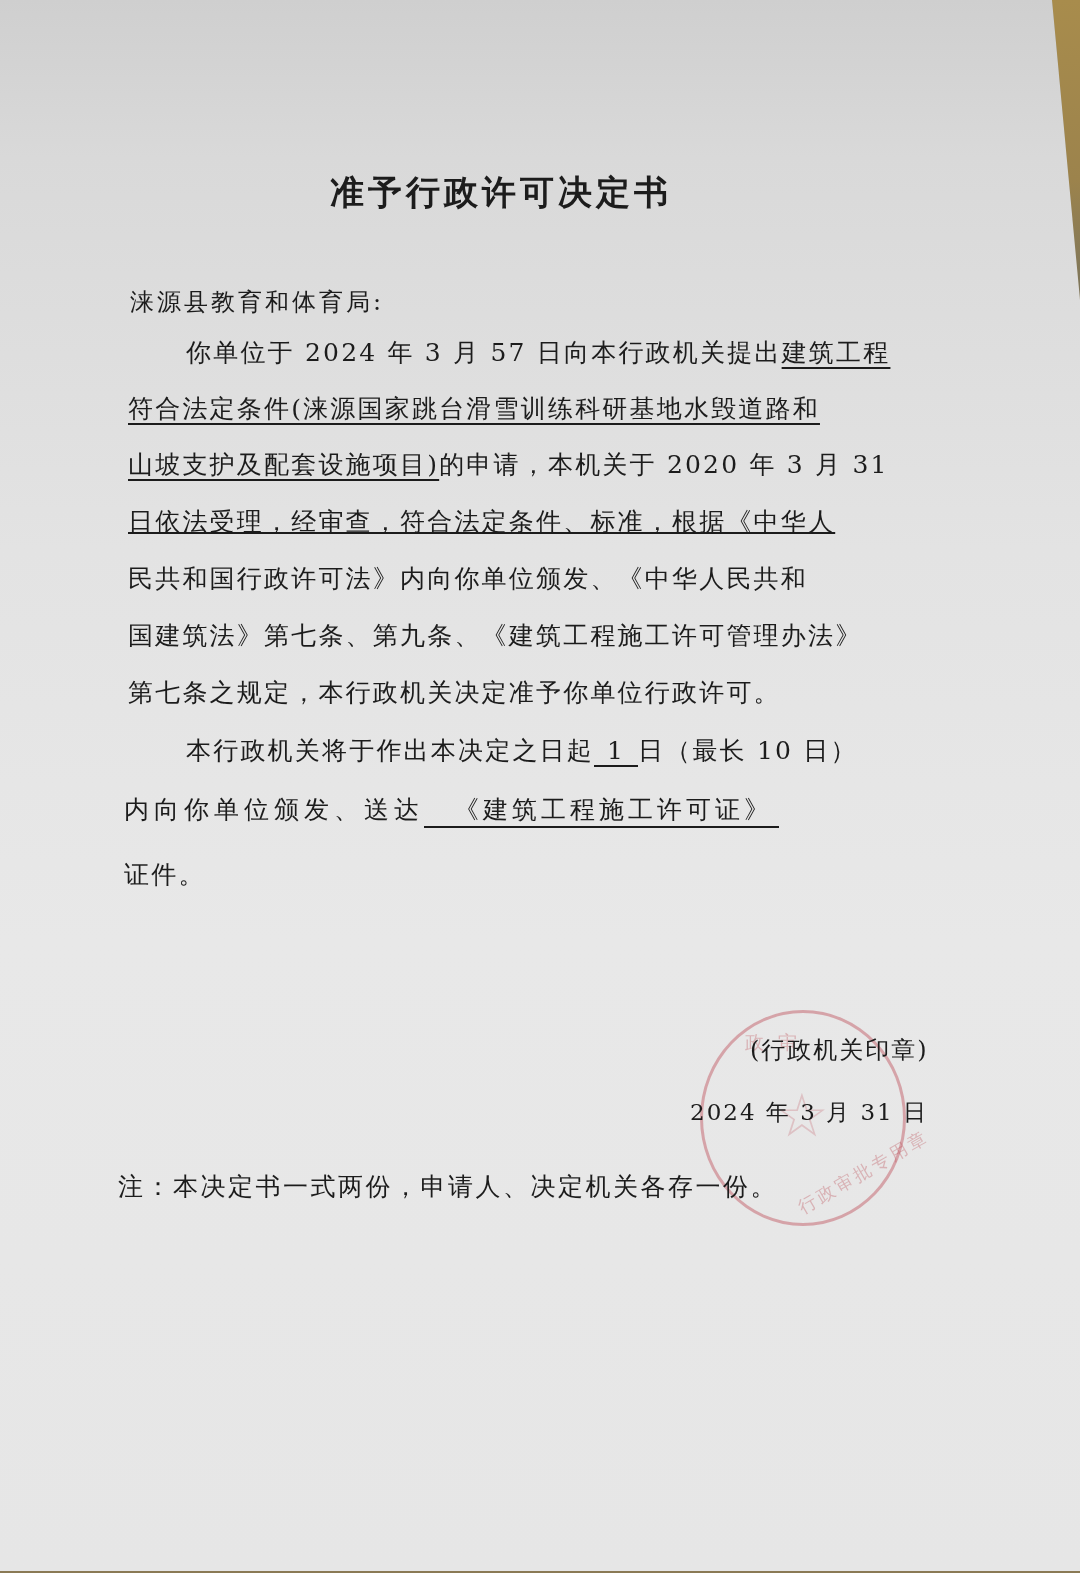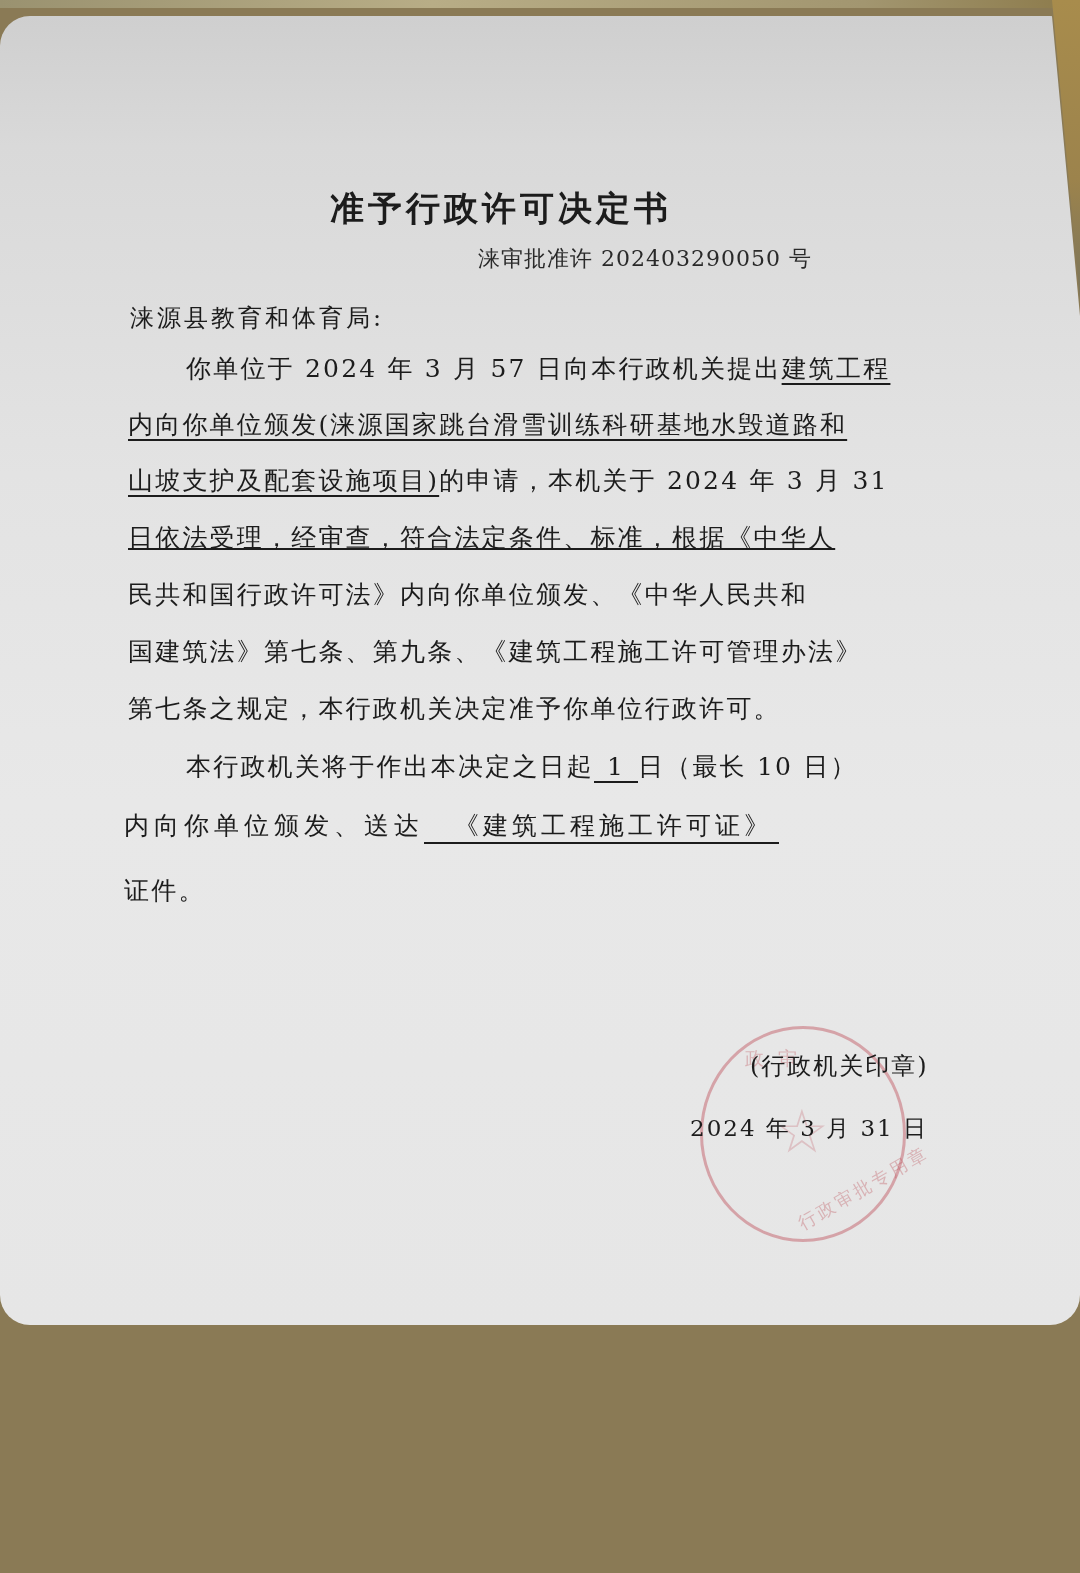--- a/index.html
+++ b/index.html
@@ -9,24 +9,23 @@
       position: relative;
       overflow: hidden;
       background: #8a7a55;
       font-family: "DejaVu Serif", "Liberation Serif", serif;
     }
     .bg-top {
       position: absolute; left: 0; top: 0; width: 1080px; height: 8px;
       background: linear-gradient(90deg, #9a9270 0%, #b8ad86 40%, #a29670 80%, #8c7a4a 100%);
     }
     .paper {
-      position: absolute; left: 0; top: 16px; width: 1080px; height: 1309px;
+      position: absolute; left: 0; top: 0; width: 1080px; height: 1571px;
       background: linear-gradient(180deg, #cfcfcf 0%, #d9d9d9 10%, #e3e3e3 35%, #e8e8e8 60%, #e6e6e6 100%);
       clip-path: polygon(0 0, 1052px 0, 1080px 300px, 1080px 1573px, 0 1573px);
-      border-radius: 30px;
     }
     .shade-right {
       position: absolute; right: 0; top: 0; width: 40px; height: 300px;
       background: linear-gradient(180deg, #a88c4c 0%, #9c834c 60%, #7a745c 100%);
       clip-path: polygon(12px 0, 40px 0, 40px 300px);
     }
     .text {
       position: absolute;
       color: #1c1c1c;
       white-space: nowrap;
@@ -80,34 +79,33 @@
 </head>
 <body>
 
 <div class="bg-top"></div>
 <div class="shade-right"></div>
 
 <div class="paper">
 
   <div class="text title">准予行政许可决定书</div>
 
-  <div class="text docno">涞审批准许 202403290050 号</div>
 
   <div class="text addressee">涞源县教育和体育局:</div>
 
   <div class="text body-line" style="left:186px; top:336px;">
     <span>你单位于 2024 年 3 月 57 日向本行政机关提出</span><span class="u">建筑工程</span>
   </div>
 
   <div class="text body-line" style="top:392px;">
-    <span class="u">内向你单位颁发(涞源国家跳台滑雪训练科研基地水毁道路和</span>
+    <span class="u">符合法定条件(涞源国家跳台滑雪训练科研基地水毁道路和</span>
   </div>
 
   <div class="text body-line" style="top:448px;">
-    <span class="u">山坡支护及配套设施项目)</span><span>的申请，本机关于 2024 年 3 月 31</span>
+    <span class="u">山坡支护及配套设施项目)</span><span>的申请，本机关于 2020 年 3 月 31</span>
   </div>
 
   <div class="text body-line" style="top:505px;text-decoration:underline;">日依法受理，经审查，符合法定条件、标准，根据《中华人</div>
   <div class="text body-line" style="top:562px;">民共和国行政许可法》内向你单位颁发、《中华人民共和</div>
   <div class="text body-line" style="top:676px;">第七条之规定，本行政机关决定准予你单位行政许可。</div>
   <div class="text body-line" style="top:619px;">国建筑法》第七条、第九条、《建筑工程施工许可管理办法》</div>
 
   <div class="text body-line" style="left:186px; top:734px;">
     <span>本行政机关将于作出本决定之日起</span><span class="fill-blank" style="width:32px;">1</span><span>日（最长 10 日）</span>
   </div>
@@ -119,13 +117,14 @@
   <div class="text body-line" style="left:124px; top:858px;">证件。</div>
 
   <div class="seal"></div>
   <div class="seal-star">☆</div>
   <div class="seal-text">政 审</div>
   <div class="seal-text2">行政审批专用章</div>
 
   <div class="text seal-label">(行政机关印章)</div>
   <div class="text seal-date">2024 年 3 月 31 日</div>
 
+  <div class="text note">注：本决定书一式两份，申请人、决定机关各存一份。</div>
 </div>
 
 </body></html>

